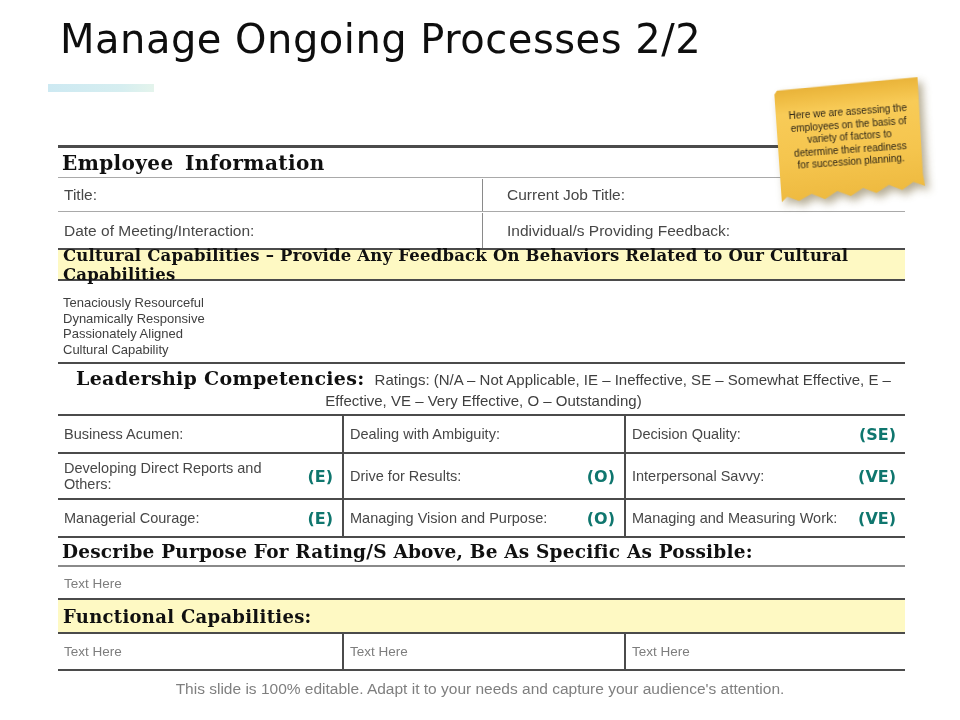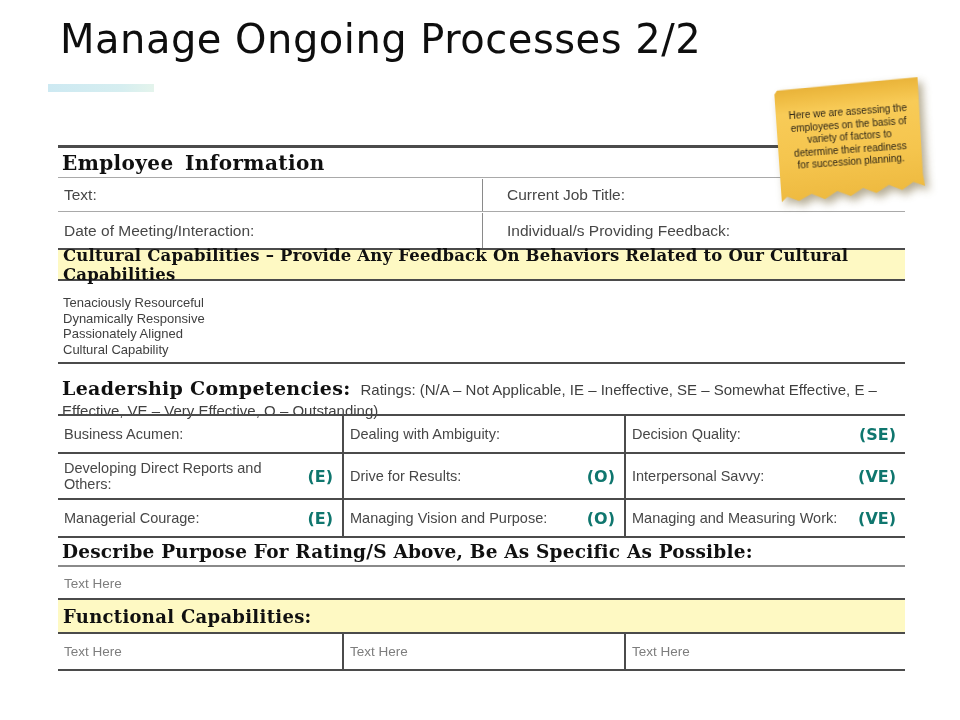--- a/index.html
+++ b/index.html
@@ -53,21 +53,21 @@
     display:flex; align-items:center; padding-left:5px; }
   .band1{ top:248px; height:33px; }
   .band1 .h{ font-size:16.5px; letter-spacing:.2px; }
   .band2{ top:598px; height:36px; }
   .band2 .h{ font-size:18px; letter-spacing:.3px; }
 
   .cultural-list{ top:290px; padding:5px 0 0 5px; }
   .cultural-list div{ font-size:13px; line-height:15.5px; color:#404040; }
 
   .lead-sep{ top:362px; height:0; border-top:2px solid #4b4b4b; }
-  .lead-heading{ top:378px; line-height:20.5px; padding-left:4px; }
+  .lead-heading{ top:368px; line-height:20.5px; padding-left:4px;text-align:center; }
   .lead-heading .h{ font-size:19px; letter-spacing:.3px; margin-right:10px; }
   .lead-heading .legend{ font-size:15px; color:#3f3f3f; }
 
   .lead-table{ top:414px; border-top:2px solid #4b4b4b; border-bottom:2px solid #4b4b4b;
     display:grid; grid-template-columns:284px 282px 281px; grid-template-rows:36px 46px 38px; }
   .lt-cell{ display:flex; justify-content:space-between; align-items:center; padding:0 9px 0 6px; }
   .lt-cell:not(:nth-child(3n+1)){ border-left:2px solid #4b4b4b; }
   .lt-cell:nth-child(n+4){ border-top:2px solid #4b4b4b; }
   .lt-label{ font-size:14.5px; color:#474747; }
   .rating{ font-family:"DejaVu Sans", sans-serif; font-size:16px; font-weight:bold; color:#0f766e; white-space:nowrap; }
@@ -101,21 +101,21 @@
     </div>
   </div>
 
   <div class="sheet">
 
     <div class="sec emp-header">
       <span class="h heading-font">Employee Information</span>
     </div>
 
     <div class="sec emp-row emp-row1">
-      <div class="emp-cell-l cell-font">Text:</div>
+      <div class="emp-cell-l cell-font">Title:</div>
       <div class="emp-cell-r cell-font">Current Job Title:</div>
     </div>
 
     <div class="sec emp-row emp-row2">
       <div class="emp-cell-l cell-font">Date of Meeting/Interaction:</div>
       <div class="emp-cell-r cell-font">Individual/s Providing Feedback:</div>
     </div>
 
     <div class="sec band band1">
       <span class="h heading-font">Cultural Capabilities – Provide Any Feedback On Behaviors Related to Our Cultural Capabilities</span>
@@ -192,14 +192,15 @@
       <div class="func-cell">
           <span class="placeholder">Text Here</span>
         </div>
       <div class="func-cell">
           <span class="placeholder">Text Here</span>
         </div>
     </div>
 
   </div>
 
+  <div class="footer">This slide is 100% editable. Adapt it to your needs and capture your audience's attention.</div>
 
 </div>
 
 </body></html>

